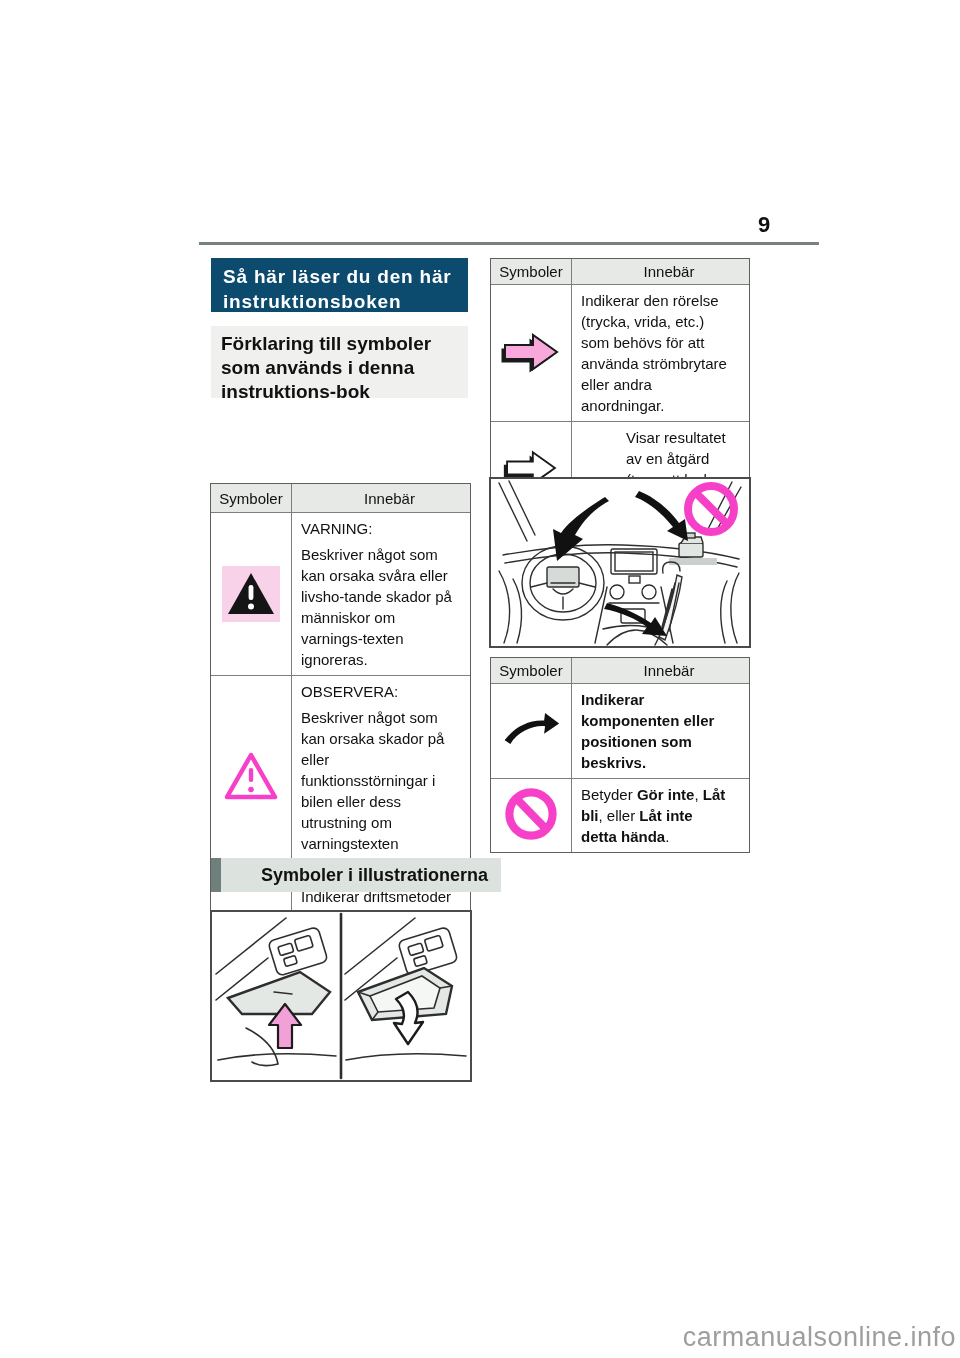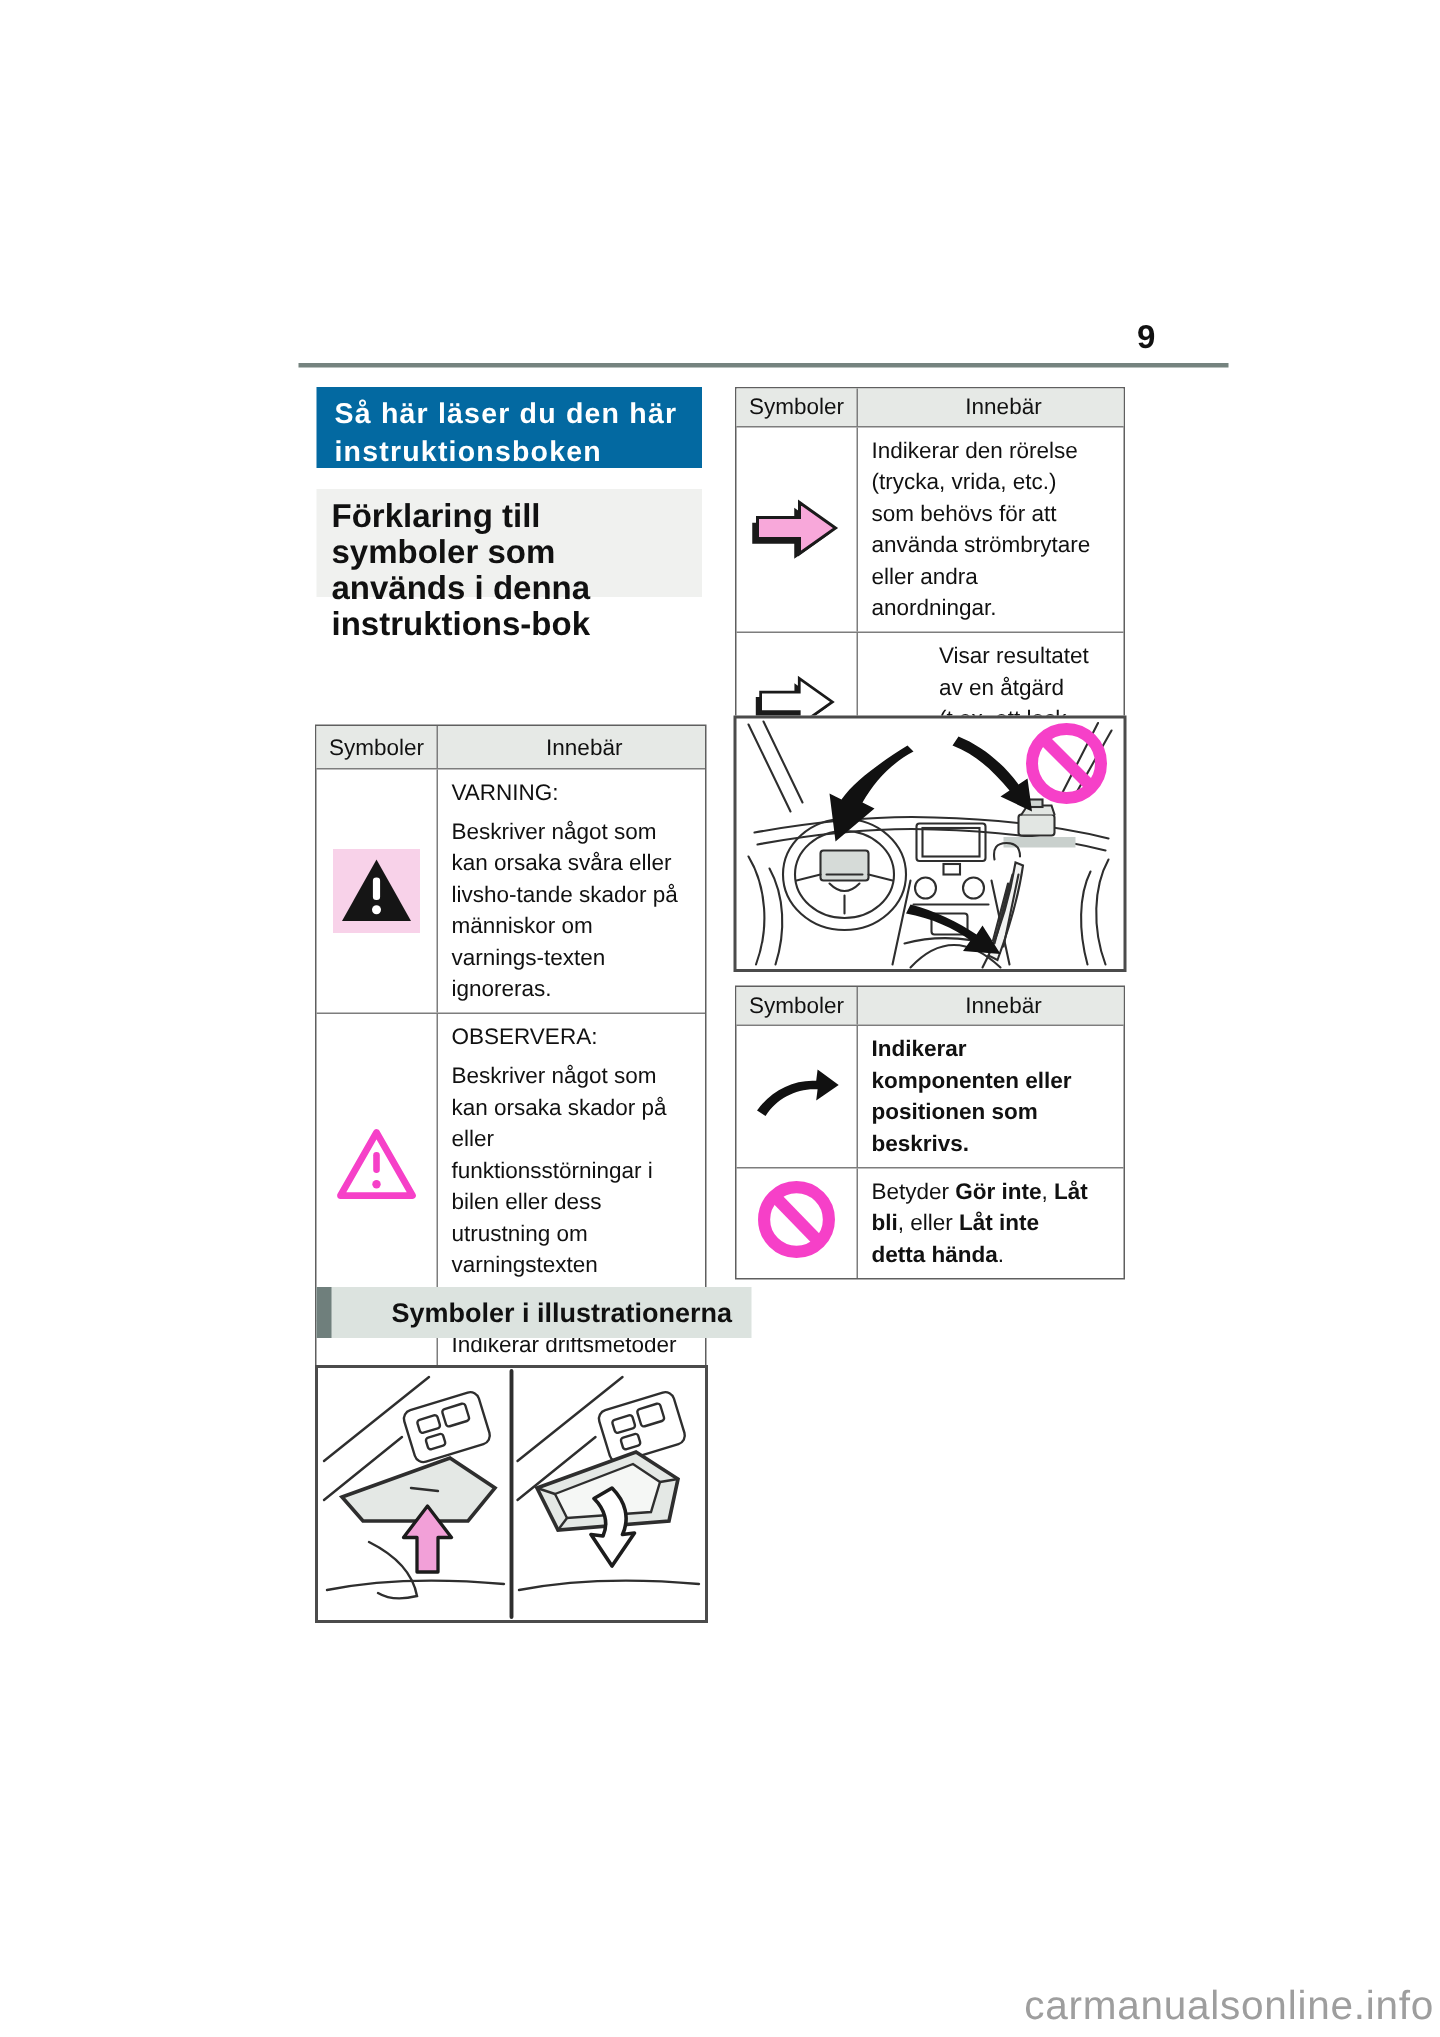--- a/index.html
+++ b/index.html
@@ -6,27 +6,27 @@
   .page{
     position:relative;width:960px;height:1358px;background:#ffffff;
     font-family:"Liberation Sans", sans-serif;color:#1a1a1a;overflow:hidden;
   }
   .abs{position:absolute;}
   
   .page-number{left:758px;top:212px;font-size:22px;font-weight:bold;color:#111;}
   .top-rule{left:199px;top:242px;width:620px;height:3px;background:#75837f;}
   
   .chapter-header{
-    left:211px;top:258px;width:245px;height:42px;background:#0369a1;color:#ffffff;
+    left:211px;top:258px;width:245px;height:42px;background:#0c4a6e;color:#ffffff;
     font-size:19px;font-weight:bold;line-height:25px;letter-spacing:0.8px;
     padding:6px 0 6px 12px;
   }
   .intro-box{
     left:211px;top:326px;width:237px;height:60px;background:#f0f1ef;
-    font-size:22px;font-weight:bold;line-height:24px;padding:6px 10px 6px 10px;color:#111;
+    font-size:19px;font-weight:bold;line-height:24px;padding:6px 10px 6px 10px;color:#111;
   }
   .section-bar{
     background:#dce3df;border-left:10px solid #6f7f7c;
     font-size:18px;font-weight:bold;line-height:23px;color:#111;
     padding:3px 0 3px 9px;
   }
   .section-bar.s1{left:211px;top:420px;width:240px;height:42px;}
   .section-bar.s2{left:211px;top:858px;width:240px;height:28px;line-height:28px;padding-left:40px;}
   
   .sym-table{border:1.5px solid #5f5f5f;background:#fff;}

